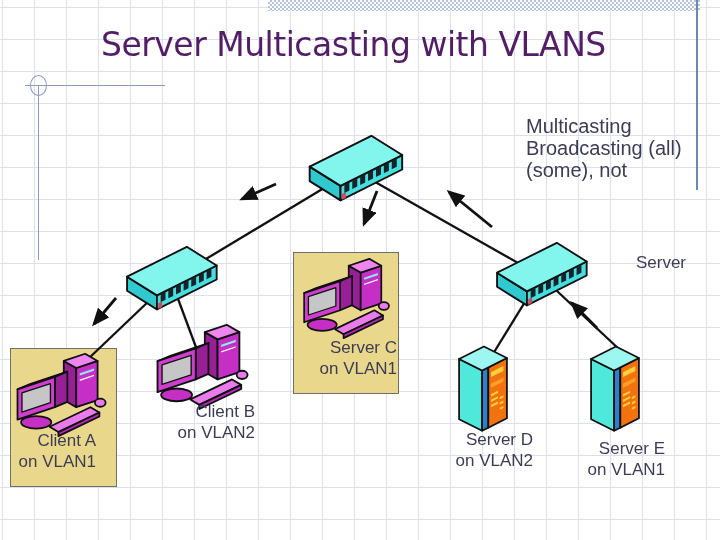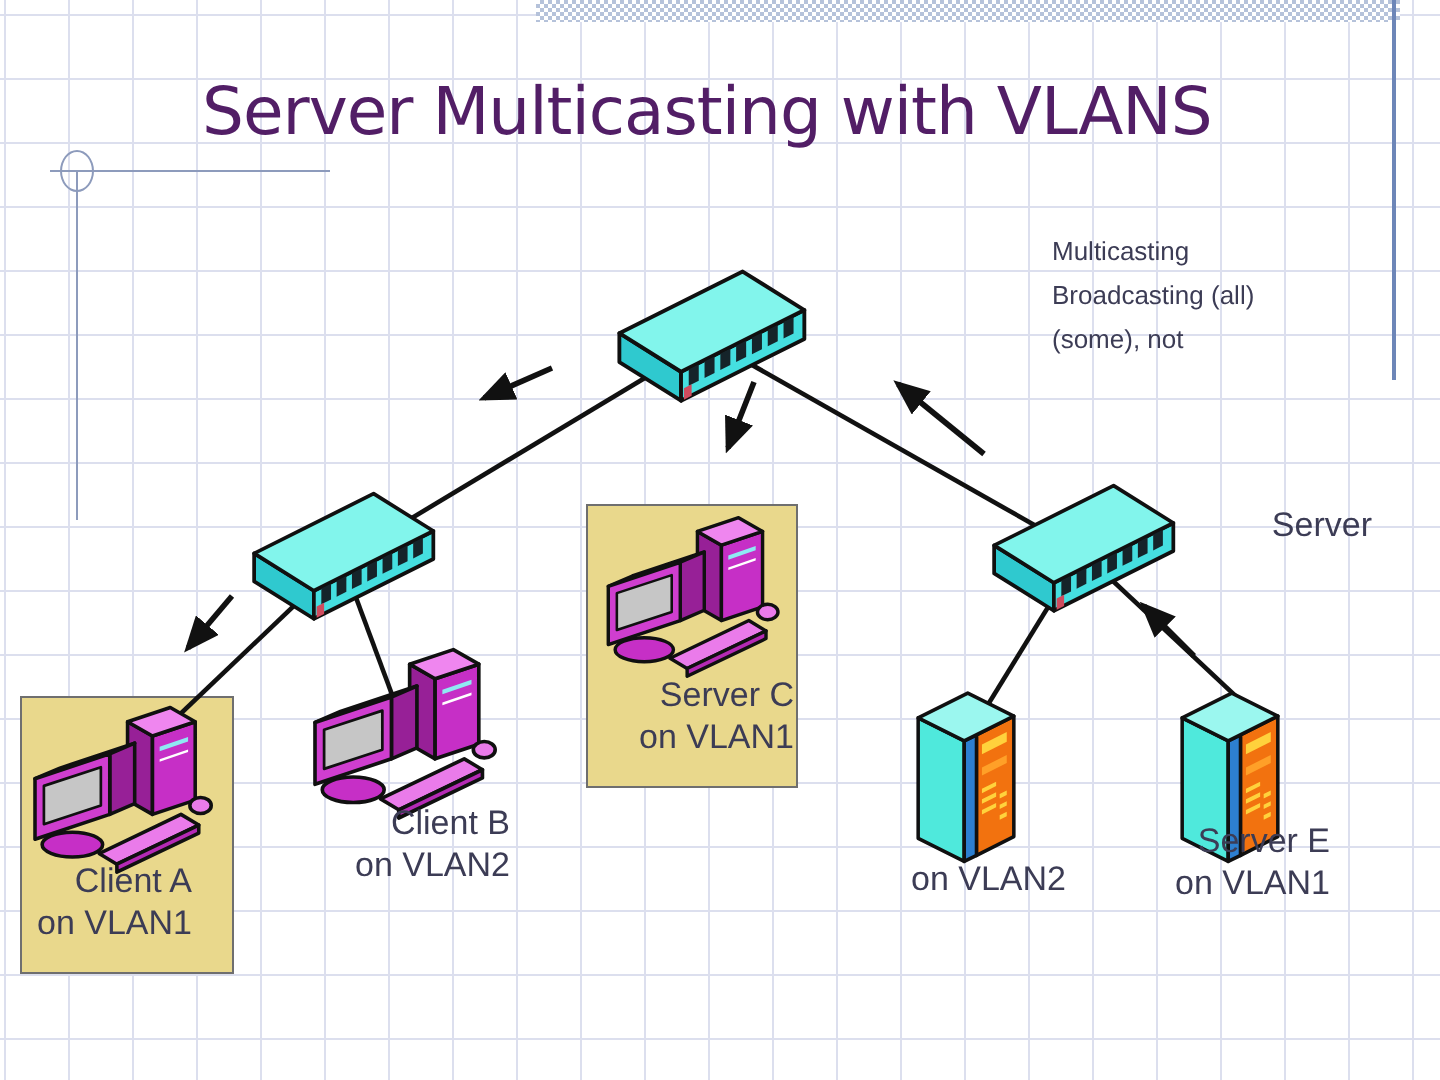--- a/index.html
+++ b/index.html
@@ -18,25 +18,25 @@
     background-image:repeating-conic-gradient(#b5c2da 0% 25%, #ffffff 0% 50%);
     background-size:4px 4px;
   }
   .right-vline{position:absolute;left:696px;top:0;width:2px;height:190px;background:#6d86b8;}
   .orn-hline{position:absolute;left:25px;top:85px;width:140px;height:1px;background:#8d9bbc;}
   .orn-vline{position:absolute;left:38px;top:86px;width:1px;height:174px;background:#8d9bbc;}
   .orn-circle{position:absolute;left:30px;top:75px;width:15px;height:19px;border:1px solid #8d9bbc;border-radius:50%;}
   .title{
     position:absolute;left:101px;top:25px;width:560px;
     font-family:"DejaVu Sans", sans-serif;
-    font-size:33px;letter-spacing:-0.5px;color:#521e66;white-space:nowrap;margin-top:11px;
+    font-size:33px;letter-spacing:-0.5px;color:#521e66;white-space:nowrap;
   }
   .note{
     position:absolute;left:526px;top:115px;width:180px;
-    font-size:13px;line-height:22px;color:#3c3c55;text-align:left;
+    font-size:20px;line-height:22px;color:#3c3c55;text-align:left;
   }
   .label{position:absolute;font-size:17px;line-height:21px;color:#3c3c55;}
   .center{text-align:right;}
   .hl-box{position:absolute;background:#e9d88c;border:1px solid #6f6f6f;z-index:1;}
   .overlay{position:absolute;left:0;top:0;z-index:2;}
   .icon{position:absolute;z-index:3;}
   .label, .note{z-index:4;}
 </style>
 </head>
 <body>
@@ -173,20 +173,21 @@
   </div>
   <div class="label center" style="left:150px;top:401px;width:105px">
     <div>Client B</div>
     <div>on VLAN2</div>
   </div>
   <div class="label center" style="left:293px;top:337px;width:104px">
     <div>Server C</div>
     <div>on VLAN1</div>
   </div>
   <div class="label center" style="left:431px;top:429px;width:102px">
+    <div>Server D</div>
     <div>on VLAN2</div>
   </div>
-  <div class="label center" style="left:563px;top:410px;width:102px">
+  <div class="label center" style="left:563px;top:438px;width:102px">
     <div>Server E</div>
     <div>on VLAN1</div>
   </div>
 
 </div>
 
 </body></html>

